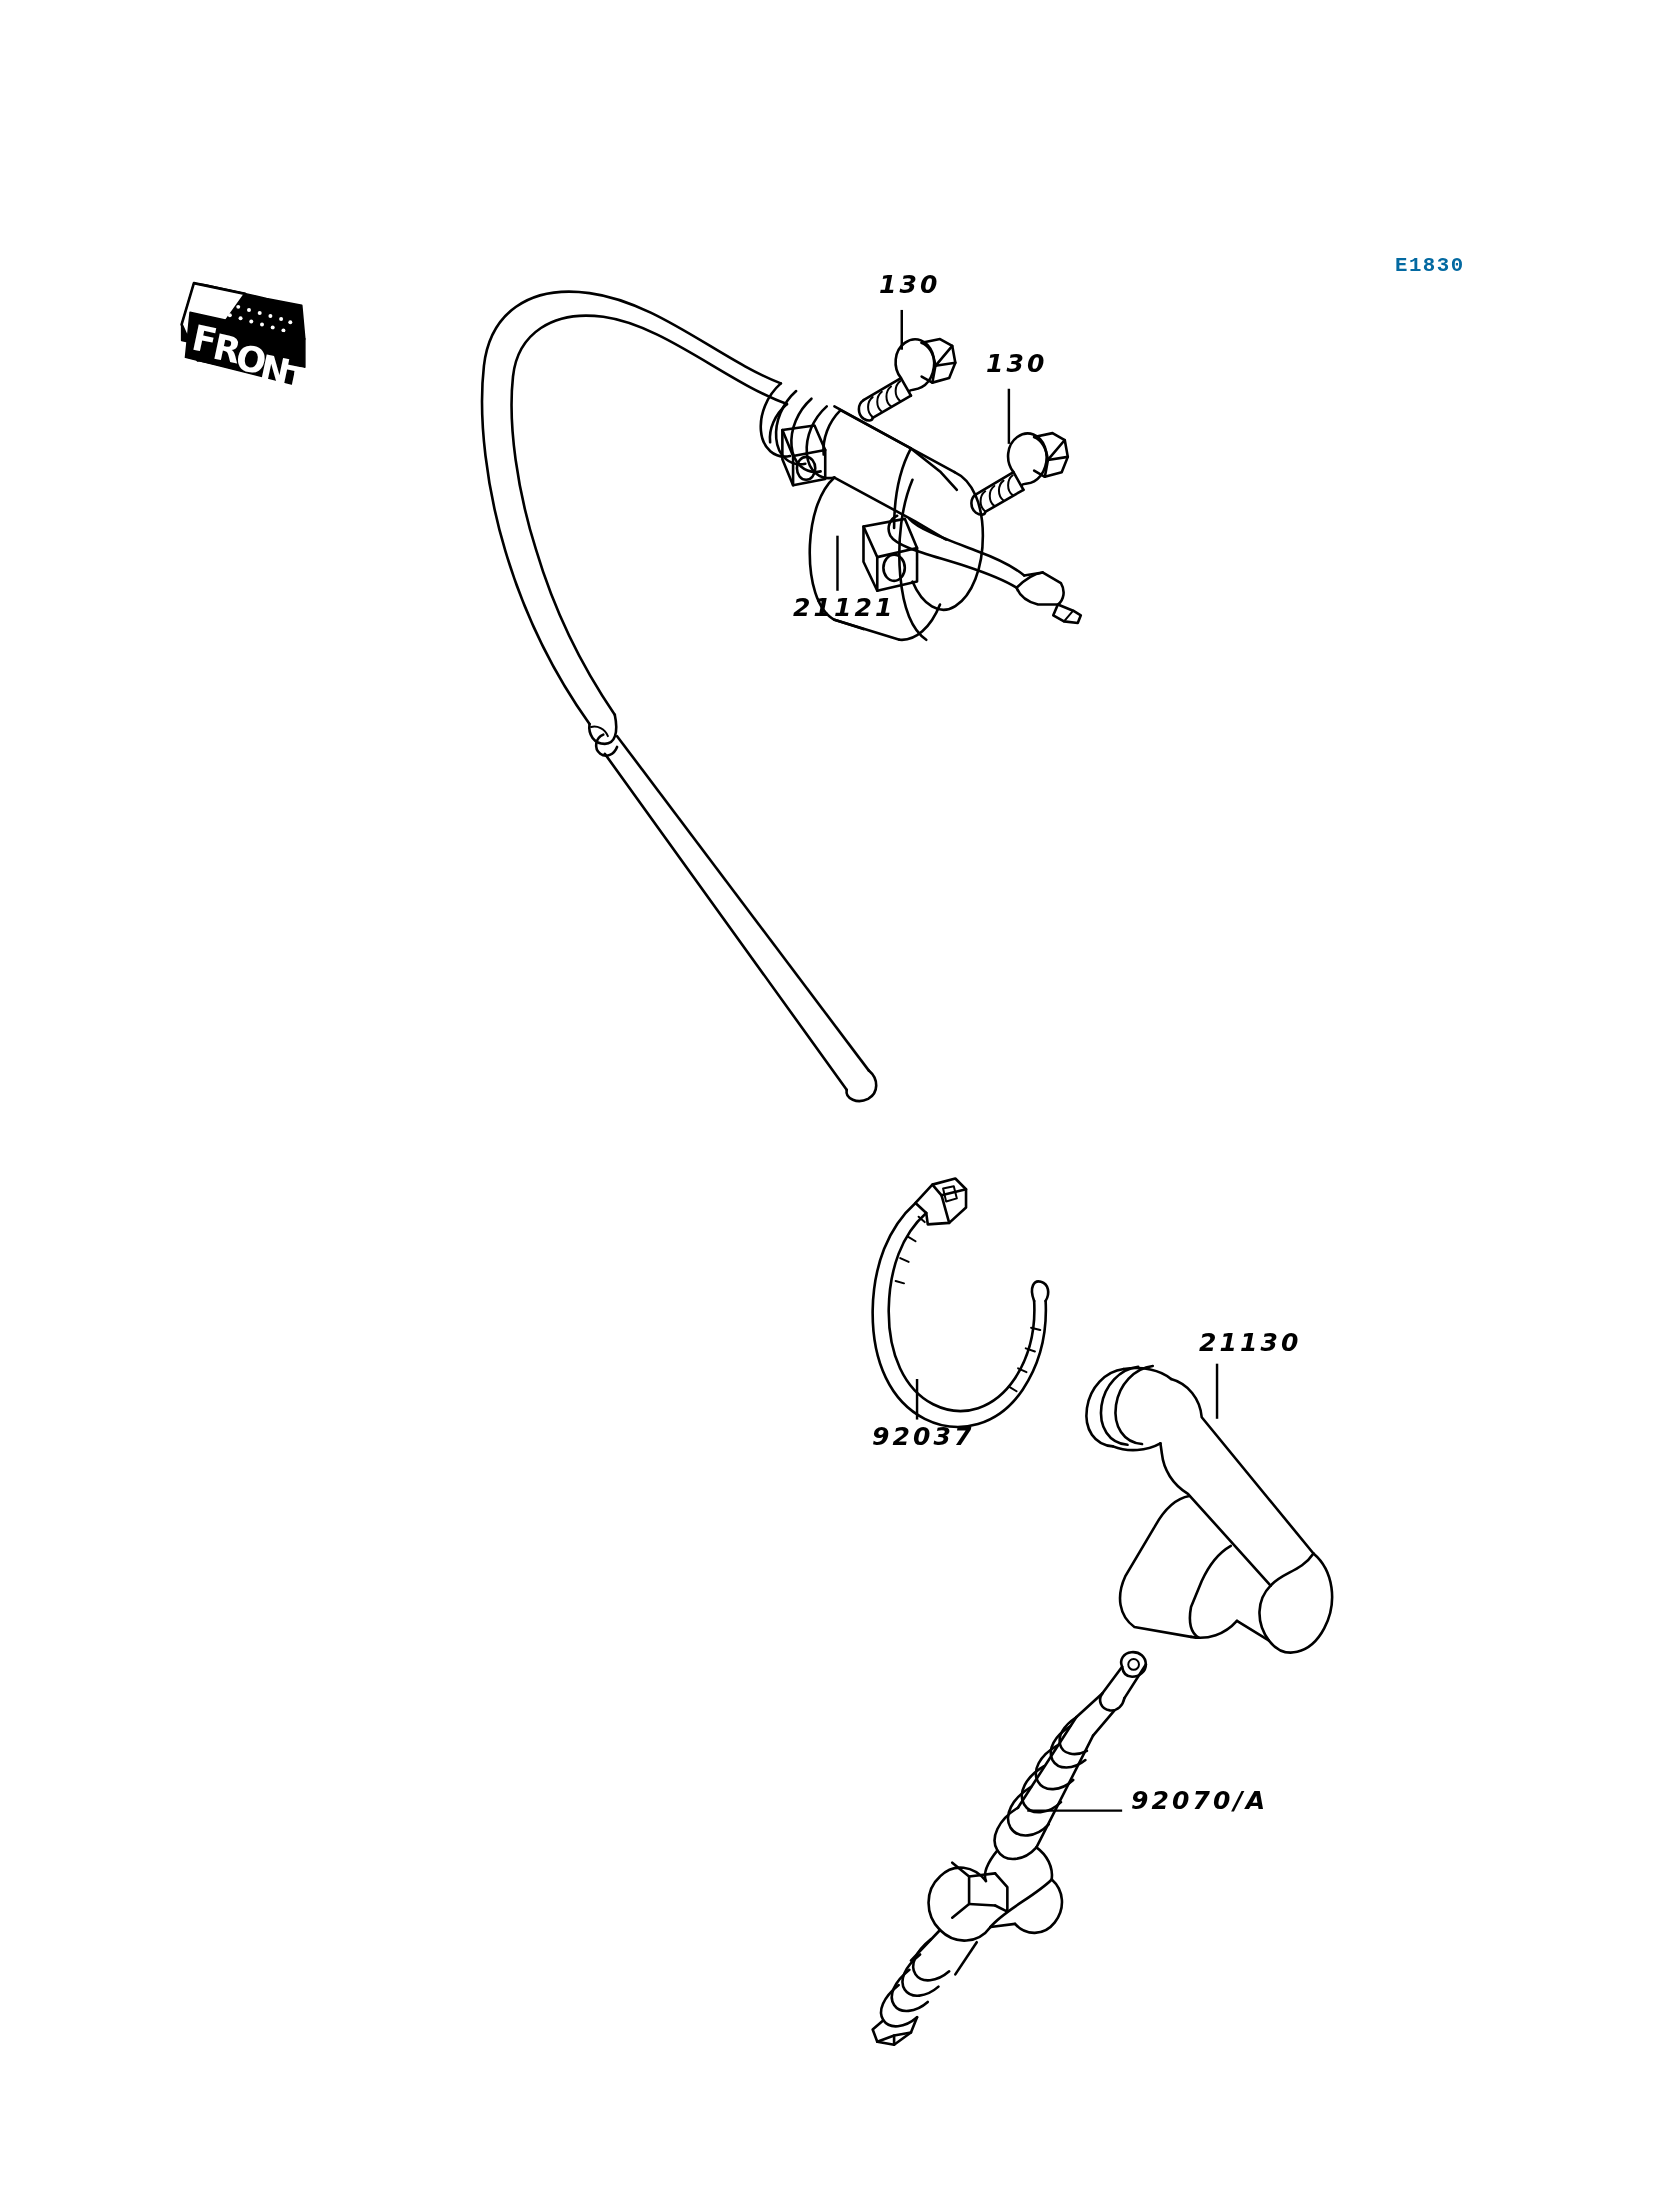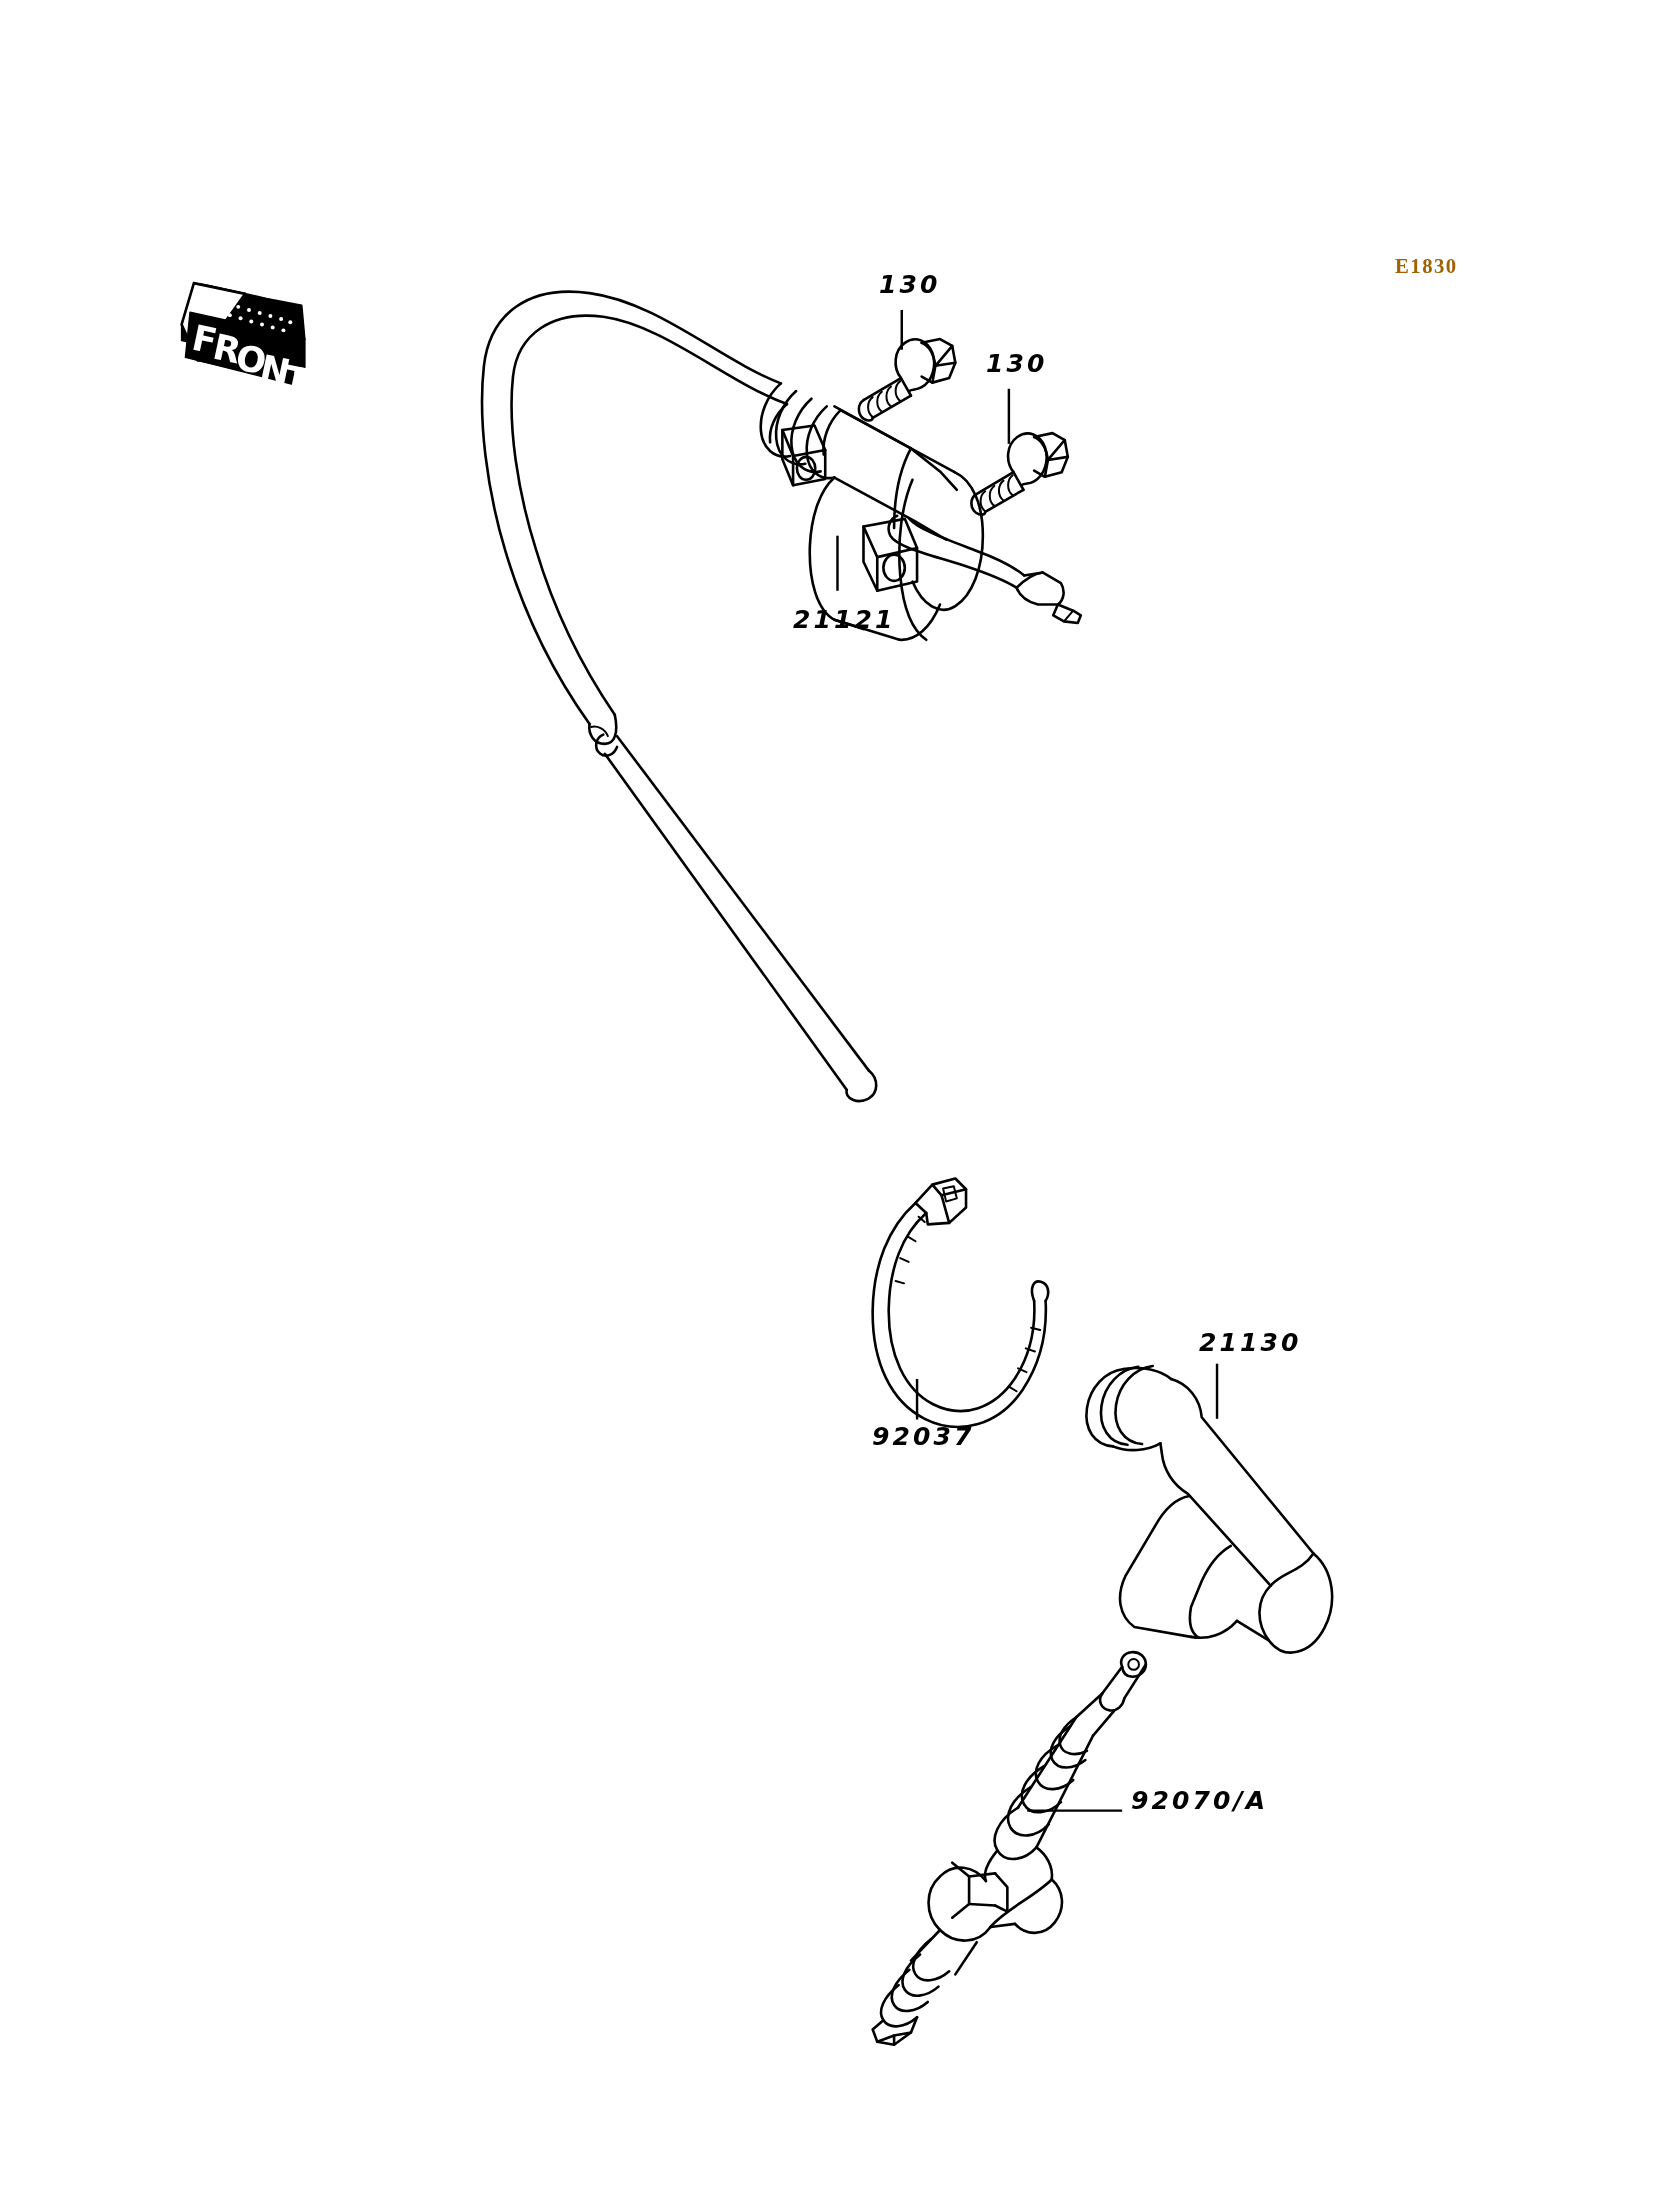--- a/index.html
+++ b/index.html
@@ -65,25 +65,25 @@
     font-weight: bold;
     font-size: 25px;
     letter-spacing: 3.1px;
     color: #000000;
     white-space: nowrap;
     line-height: 1;
     font-style: italic;
   }
   .lbl-code {
     position: absolute;
-    font-family: Liberation Serif, serif;
+    font-family: Liberation Mono, monospace;
     font-weight: bold;
     font-size: 20.7px;
     letter-spacing: 1.5px;
-    color: #a16207;
+    color: #0369a1;
     white-space: nowrap;
     line-height: 1;
   }
   .front-letters {
     fill: #ffffff;
     font-family: "DejaVu Sans", sans-serif;
     font-weight: bold;
     font-size: 46px;
     letter-spacing: 1px;
   }
@@ -415,20 +415,20 @@
 
 </svg>
 </div>
 
 <div class="lbl-code" style="left:1395px; top:256px;">E1830</div>
 
 <div class="lbl" style="left:879px; top:272px;">130</div>
 
 <div class="lbl" style="left:986px; top:351px;">130</div>
 
-<div class="lbl" style="left:793px; top:595px;margin-top:12px;">21121</div>
+<div class="lbl" style="left:793px; top:595px;">21121</div>
 
 <div class="lbl" style="left:872px; top:1424px;">92037</div>
 
 <div class="lbl" style="left:1199px; top:1330px;">21130</div>
 
 <div class="lbl" style="left:1131px; top:1788px;">92070/A</div>
 
 
 </body></html>

